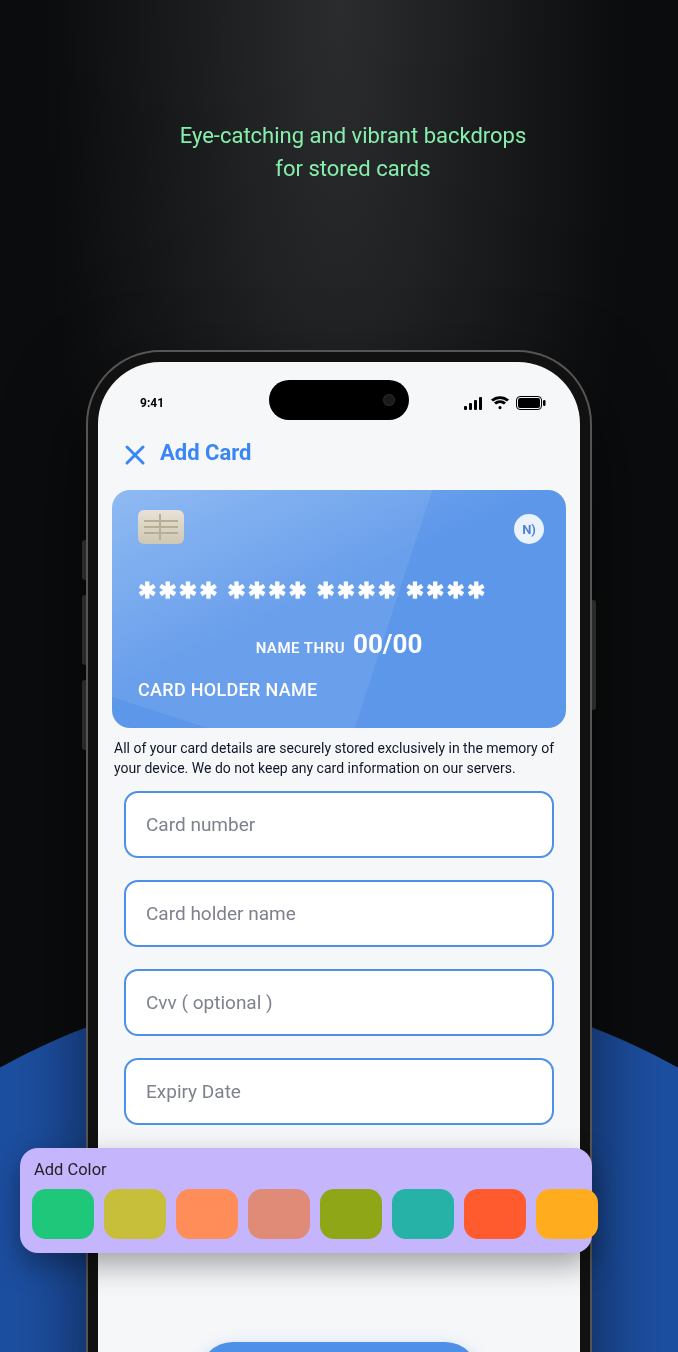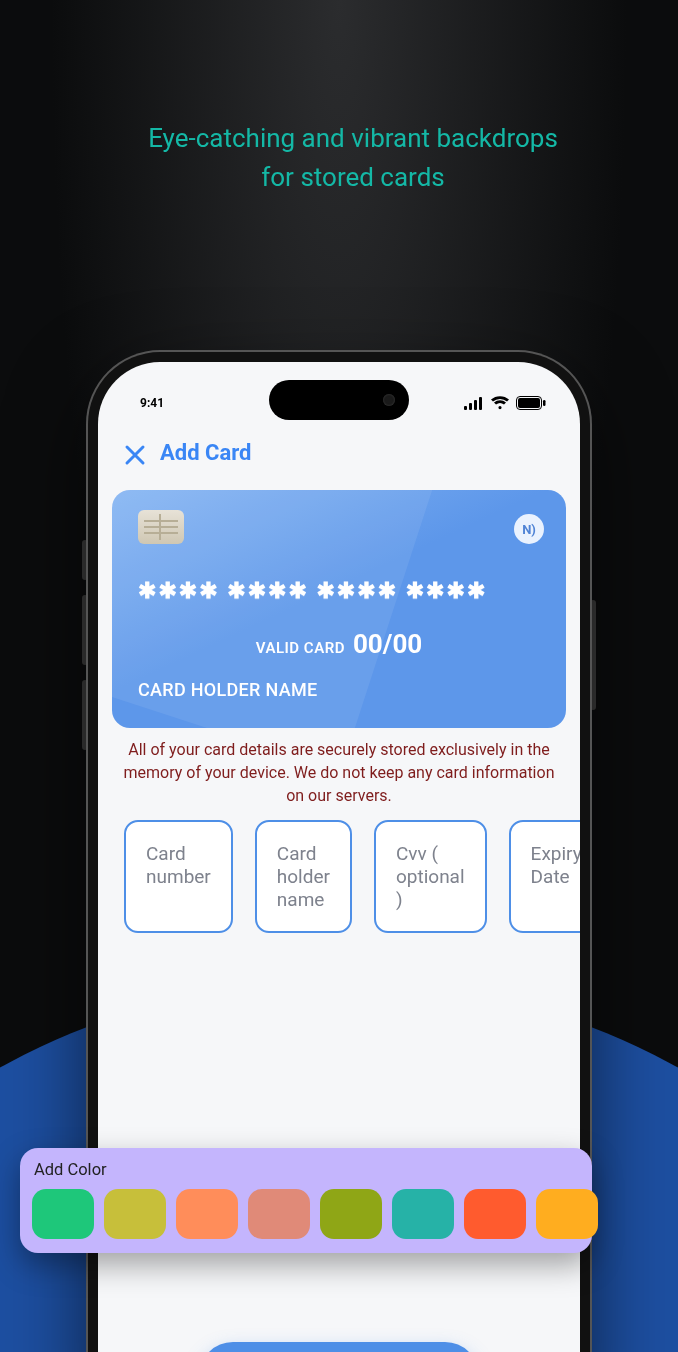--- a/index.html
+++ b/index.html
@@ -25,23 +25,23 @@
     color: #fff;
     padding-top: 95px;
   }
   .hero h1 {
     font-size: 59px;
     font-weight: 800;
     letter-spacing: -0.5px;
   }
   .hero p {
     margin-top: 24px;
-    font-size: 26px;
+    font-size: 22px;
     font-weight: 400;
-    color: #14b8a6;
+    color: #86efac;
     line-height: 1.5;
     margin-left: 28px;
   }
 
   
   .phone {
     position: absolute;
     left: 50%; transform: translateX(-50%);
     top: 352px;
     width: 502px;
@@ -139,28 +139,27 @@
   }
   .valid-row{
     margin-top:26px; text-align:center; font-weight:600;
   }
   .valid-row .lbl{ font-size:15px; letter-spacing:0.5px; margin-right:4px;}
   .valid-row .val{ font-size:26px; font-weight:700;}
   .holder{ margin-top:20px; font-size:18px; font-weight:500; letter-spacing:0.3px;}
 
   .disclaimer{
     padding: 10px 16px 6px 16px;
-    font-size:16px; line-height:1.45;
-    color:#7f1d1d;
-    text-align:center;
+    font-size:14px; line-height:1.45;
+    color:#0f172a;
   }
 
   .form{
     padding: 6px 26px 0 26px;
-    display:flex; flex-direction:row; gap:22px;
+    display:flex; flex-direction:column; gap:22px;
   }
   .field{
     border:2px solid #4e8fe7;
     border-radius:14px;
     padding:20px 20px;
     font-size:19px;
     color:#7e828d;
     background:#fff;
   }
 
@@ -244,21 +243,21 @@
     </div>
     <div class="title">Add Card</div>
   </div>
 
   <div class="card-wrap">
     <div class="credit-card">
       <span class="chip"></span>
       <span class="brand-circle">N)</span>
       <div class="card-number">✱✱✱✱  ✱✱✱✱  ✱✱✱✱  ✱✱✱✱</div>
       <div class="valid-row">
-        <span class="lbl">VALID CARD</span>
+        <span class="lbl">NAME THRU</span>
         <span class="val">00/00</span>
       </div>
       <div class="holder">CARD HOLDER NAME</div>
     </div>
   </div>
 
   <div class="disclaimer">All of your card details are securely stored exclusively in the memory of your device. We do not keep any card information on our servers.</div>
 
   <div class="form">
     <div class="field">Card number</div>

